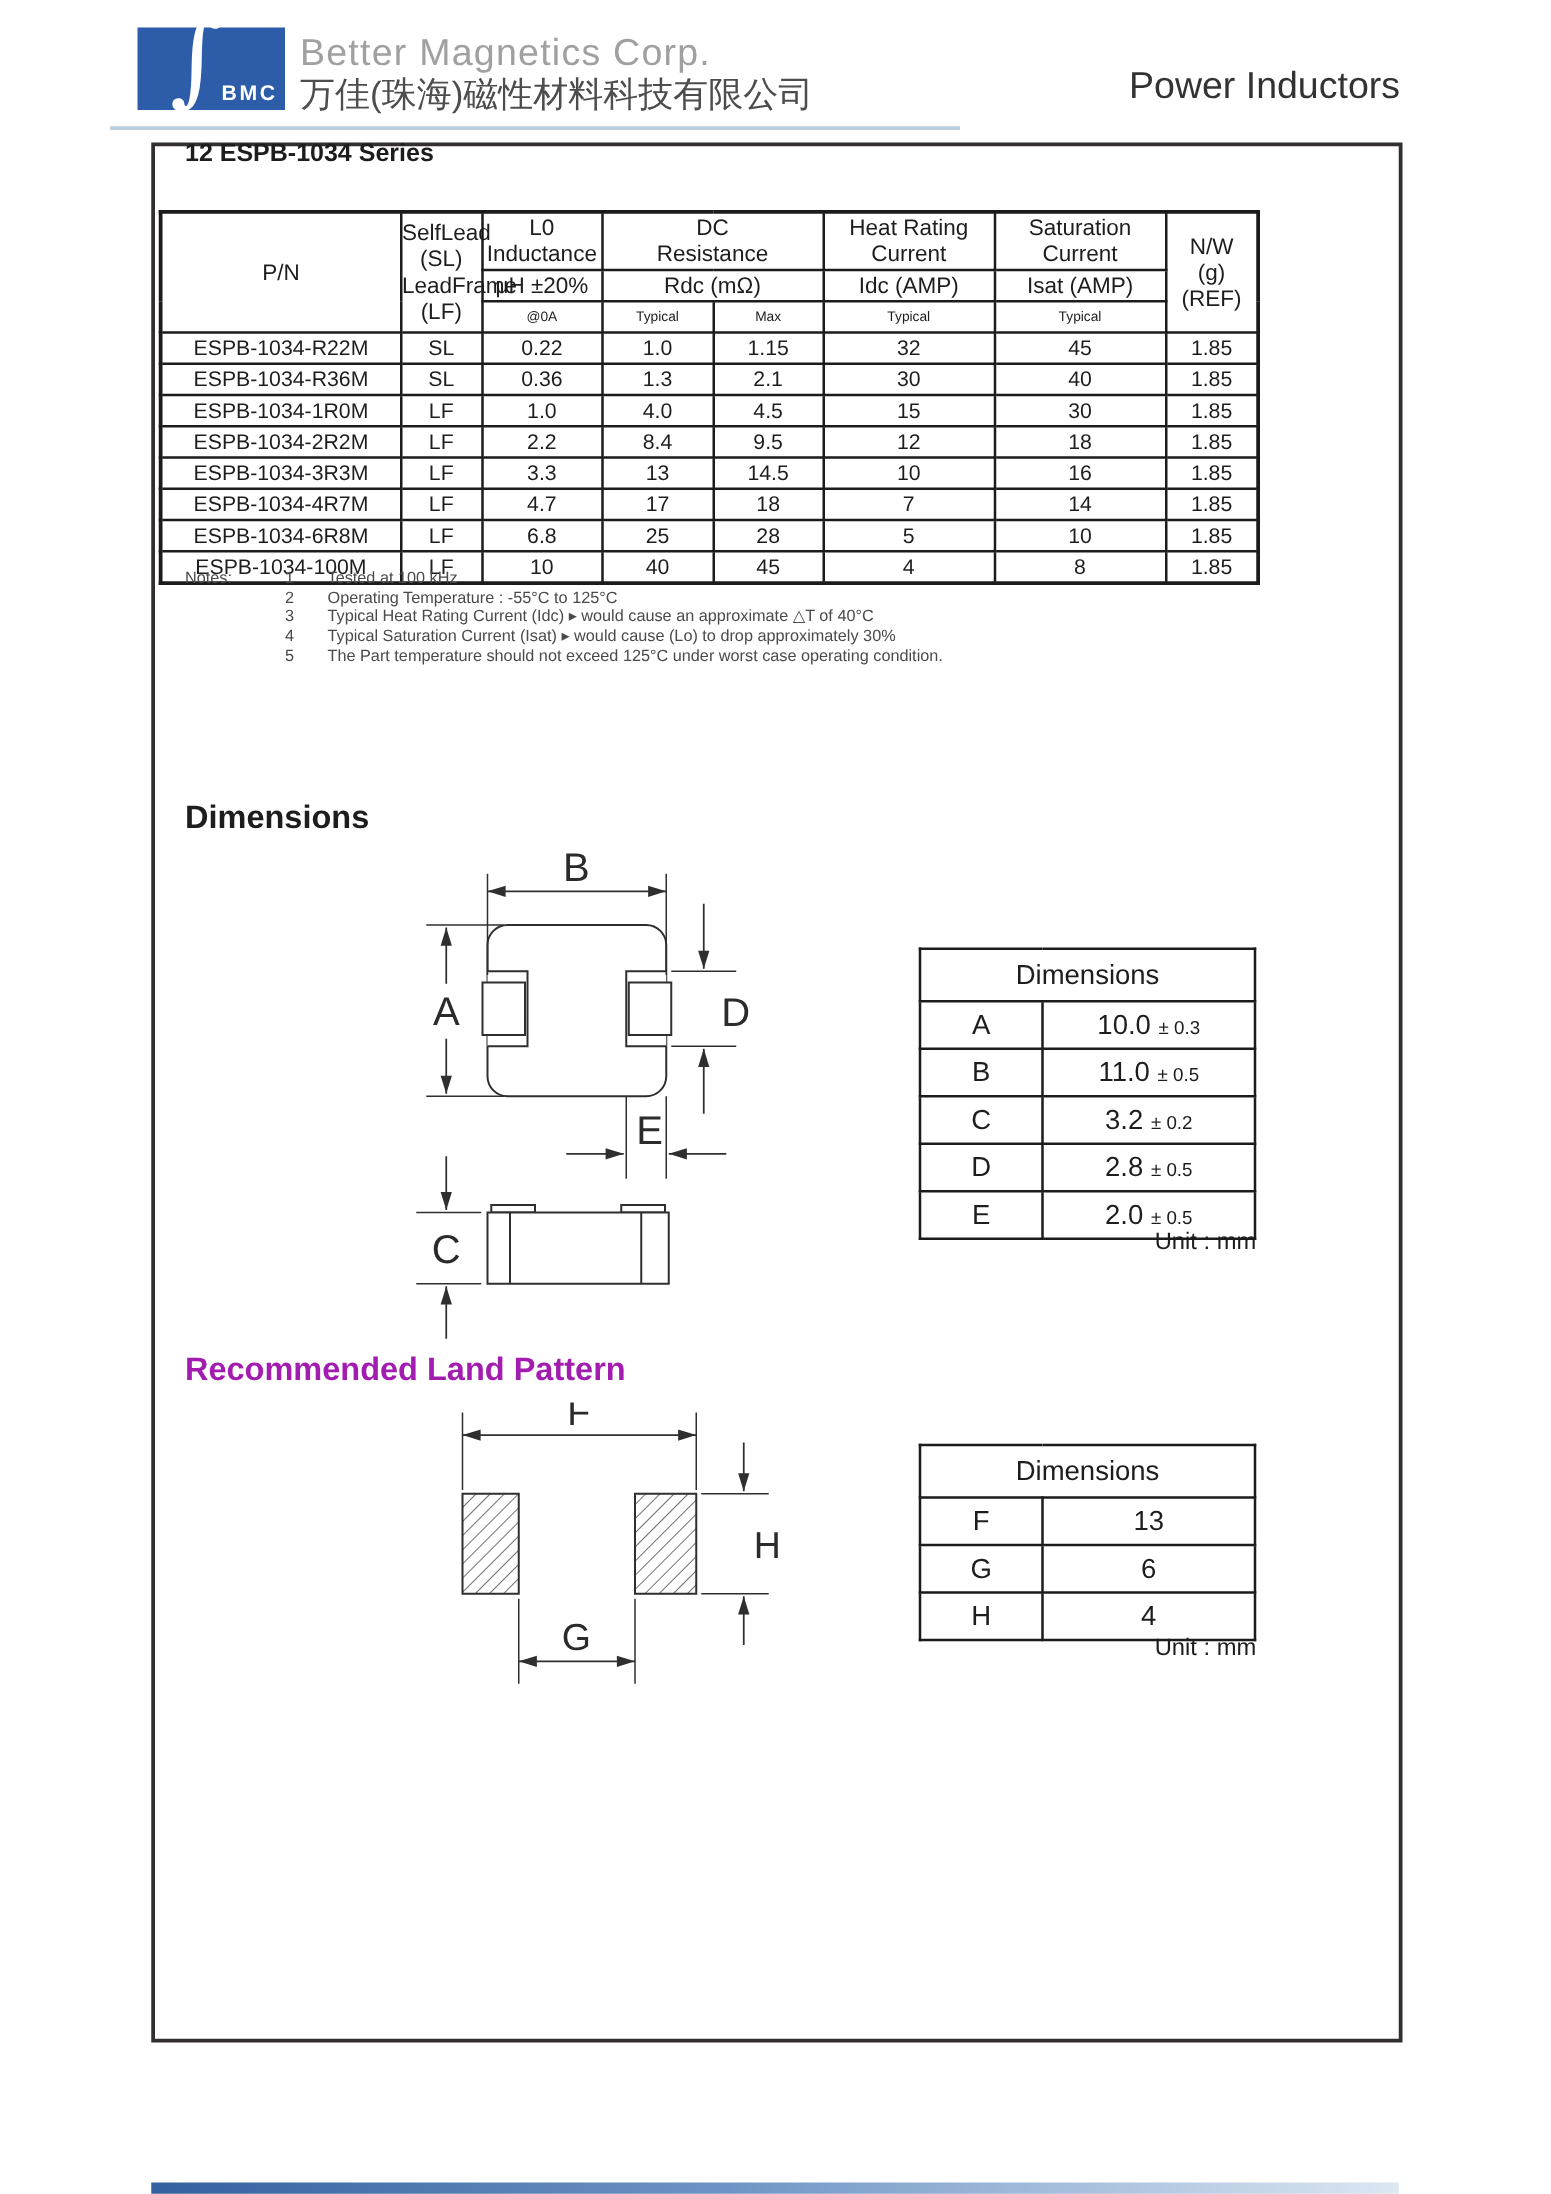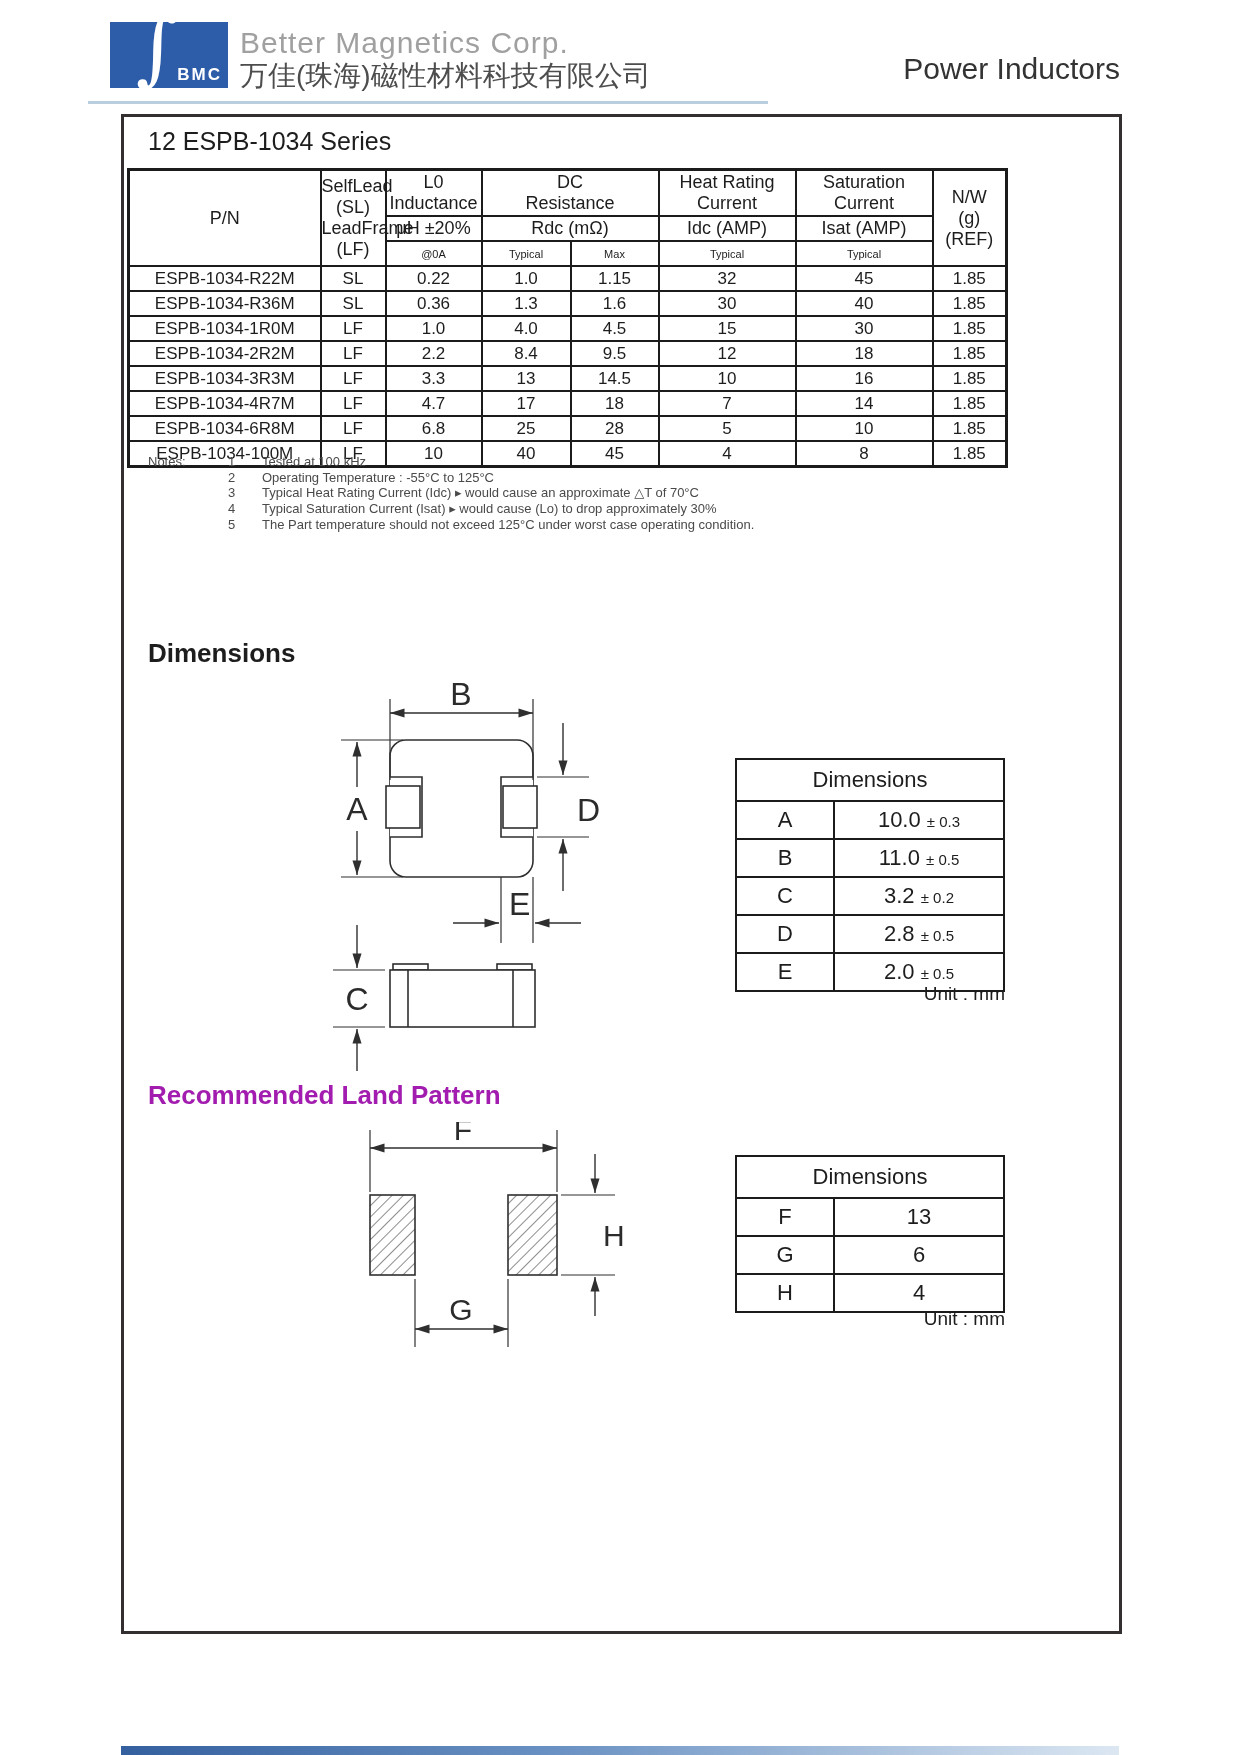--- a/index.html
+++ b/index.html
@@ -16,21 +16,21 @@
     font-style:italic;font-size:82px;color:#ffffff;line-height:1;}
   .logo-text{position:absolute;right:6px;bottom:3px;color:#ffffff;font-weight:bold;
     font-size:17px;letter-spacing:2px;}
   .company-en{left:240px;top:26px;font-size:30px;color:#a0a0a0;letter-spacing:1px;}
   .company-cn{left:240px;top:57px;font-size:28px;color:#4d4d4d;}
   .product-title{right:121px;top:52px;font-size:30px;color:#333333;}
   .header-rule{left:88px;top:101px;width:680px;height:3px;background:#b9cfe0;}
 
   
   .frame{left:121px;top:114px;width:995px;height:1514px;border:3px solid #332f30;background:#fff;}
-  .series-title{left:148px;top:127px;font-size:25px;font-weight:normal;color:#1d1d1d;}
+  .series-title{left:148px;top:112px;font-size:20px;font-weight:bold;color:#1d1d1d;}
 
   
   .spec-wrap{left:127px;top:168px;}
   table.spec{border-collapse:collapse;table-layout:fixed;width:878px;border:3px solid #1b1b1b;}
   table.spec td{border:2px solid #1b1b1b;text-align:center;vertical-align:middle;padding:0;
     font-size:17px;color:#1d1d1d;background:#fff;}
   tr.h1 td{height:44px;font-size:18px;line-height:21px;}
   tr.h2 td{height:23px;font-size:18px;}
   tr.h3 td{height:23px;font-size:11px;}
   tr.b td{height:23px;}
@@ -151,21 +151,21 @@
     <td>1.15</td>
     <td>32</td>
     <td>45</td>
     <td>1.85</td>
   </tr>
   <tr class="b">
     <td>ESPB-1034-R36M</td>
     <td>SL</td>
     <td>0.36</td>
     <td>1.3</td>
-    <td>1.6</td>
+    <td>2.1</td>
     <td>30</td>
     <td>40</td>
     <td>1.85</td>
   </tr>
   <tr class="b">
     <td>ESPB-1034-1R0M</td>
     <td>LF</td>
     <td>1.0</td>
     <td>4.0</td>
     <td>4.5</td>
@@ -233,21 +233,21 @@
     <div class="note-line">
         <span class="note-num">1</span>
         <span class="note-text">Tested at 100 kHz</span>
       </div>
     <div class="note-line">
         <span class="note-num">2</span>
         <span class="note-text">Operating Temperature : -55°C to 125°C</span>
       </div>
     <div class="note-line">
         <span class="note-num">3</span>
-        <span class="note-text">Typical Heat Rating Current (Idc) ▸ would cause an approximate △T of 70°C</span>
+        <span class="note-text">Typical Heat Rating Current (Idc) ▸ would cause an approximate △T of 40°C</span>
       </div>
     <div class="note-line">
         <span class="note-num">4</span>
         <span class="note-text">Typical Saturation Current (Isat) ▸ would cause (Lo) to drop approximately 30%</span>
       </div>
     <div class="note-line">
         <span class="note-num">5</span>
         <span class="note-text">The Part temperature should not exceed 125°C under worst case operating condition.</span>
       </div>
   </div>

